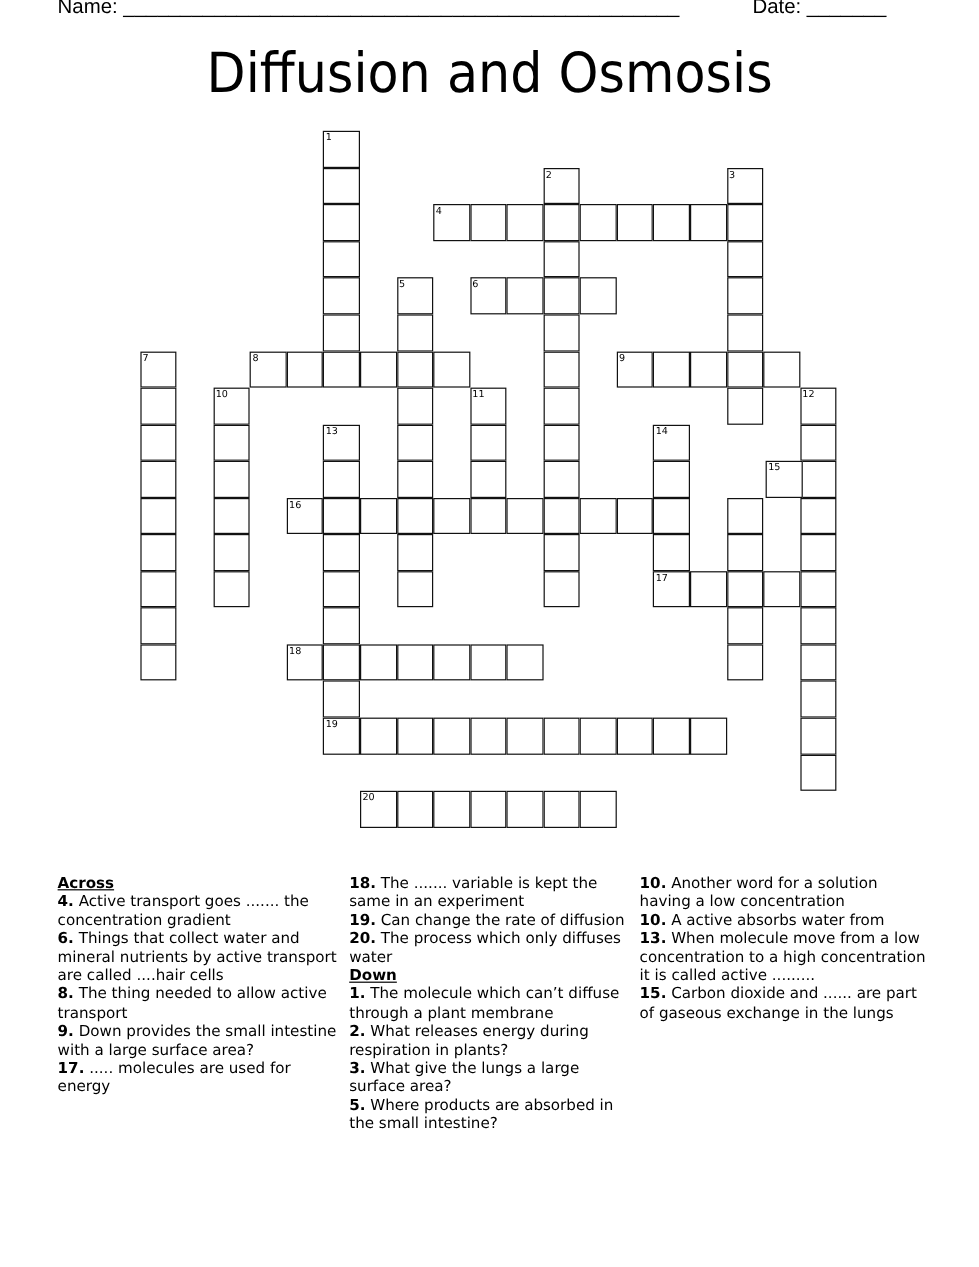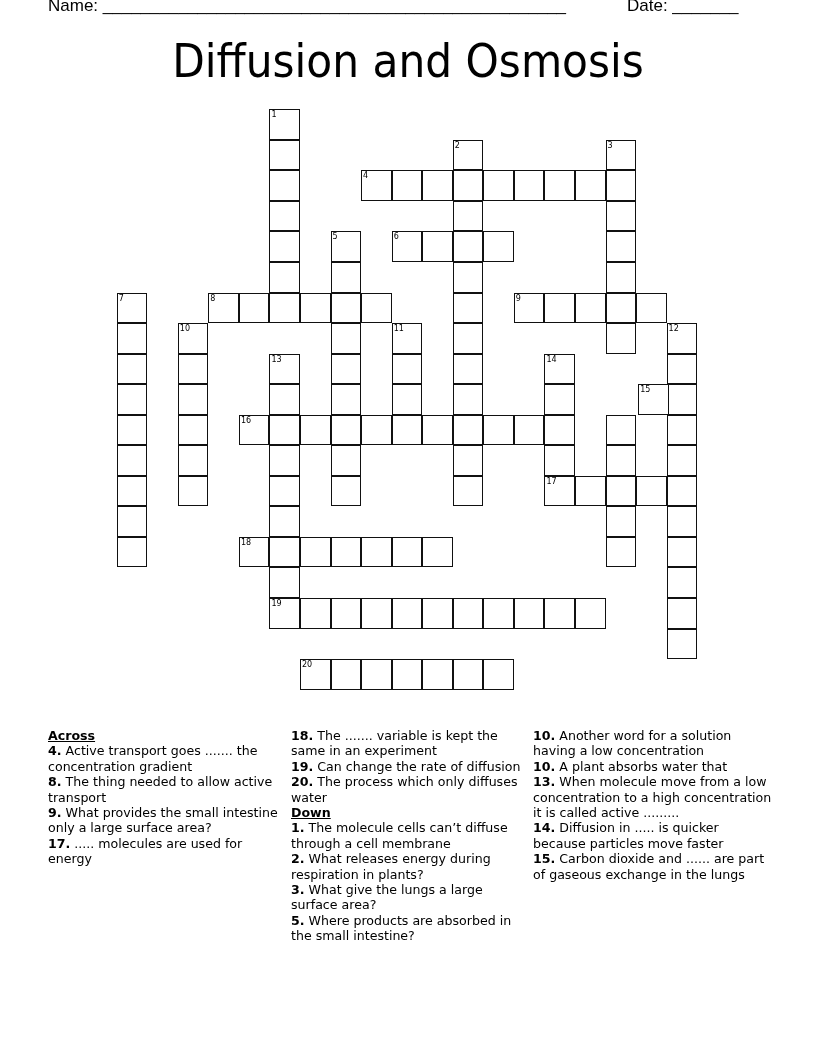--- a/index.html
+++ b/index.html
@@ -199,35 +199,35 @@
     <div class="cell" style="left: 361.9px; top: 659.9px;"></div>
     <div class="cell" style="left: 392.45px; top: 659.9px;"></div>
     <div class="cell" style="left: 423px; top: 659.9px;"></div>
     <div class="cell" style="left: 453.55px; top: 659.9px;"></div>
     <div class="cell" style="left: 484.1px; top: 659.9px;"></div>
   </div>
 
 <div class="col col1">
   <div class="heading">Across</div>
   <div class="clue"><b>4.</b><span> Active transport goes ....... the concentration gradient</span></div>
+  <div class="clue"><b>6.</b><span> Things that collect water and mineral nutrients by active transport are called ....hair cells</span></div>
   <div class="clue"><b>8.</b><span> The thing needed to allow active transport</span></div>
-  <div class="clue"><b>9.</b><span> What provides the small intestine only a large surface area?</span></div>
+  <div class="clue"><b>9.</b><span> Down provides the small intestine with a large surface area?</span></div>
   <div class="clue"><b>17.</b><span> ..... molecules are used for energy</span></div>
 </div>
 
 <div class="col col2">
   <div class="clue"><b>18.</b><span> The ....... variable is kept the same in an experiment</span></div>
   <div class="clue"><b>19.</b><span> Can change the rate of diffusion</span></div>
   <div class="clue"><b>20.</b><span> The process which only diffuses water</span></div>
   <div class="heading">Down</div>
-  <div class="clue"><b>1.</b><span> The molecule cells can’t diffuse through a cell membrane</span></div>
+  <div class="clue"><b>1.</b><span> The molecule which can’t diffuse through a plant membrane</span></div>
   <div class="clue"><b>2.</b><span> What releases energy during respiration in plants?</span></div>
   <div class="clue"><b>3.</b><span> What give the lungs a large surface area?</span></div>
   <div class="clue"><b>5.</b><span> Where products are absorbed in the small intestine?</span></div>
 </div>
 
 <div class="col col3">
   <div class="clue"><b>10.</b><span> Another word for a solution having a low concentration</span></div>
-  <div class="clue"><b>10.</b><span> A plant absorbs water that</span></div>
+  <div class="clue"><b>10.</b><span> A active absorbs water from</span></div>
   <div class="clue"><b>13.</b><span> When molecule move from a low concentration to a high concentration it is called active .........</span></div>
-  <div class="clue"><b>14.</b><span> Diffusion in ..... is quicker because particles move faster</span></div>
   <div class="clue"><b>15.</b><span> Carbon dioxide and ...... are part of gaseous exchange in the lungs</span></div>
 </div>
 
 </body></html>

